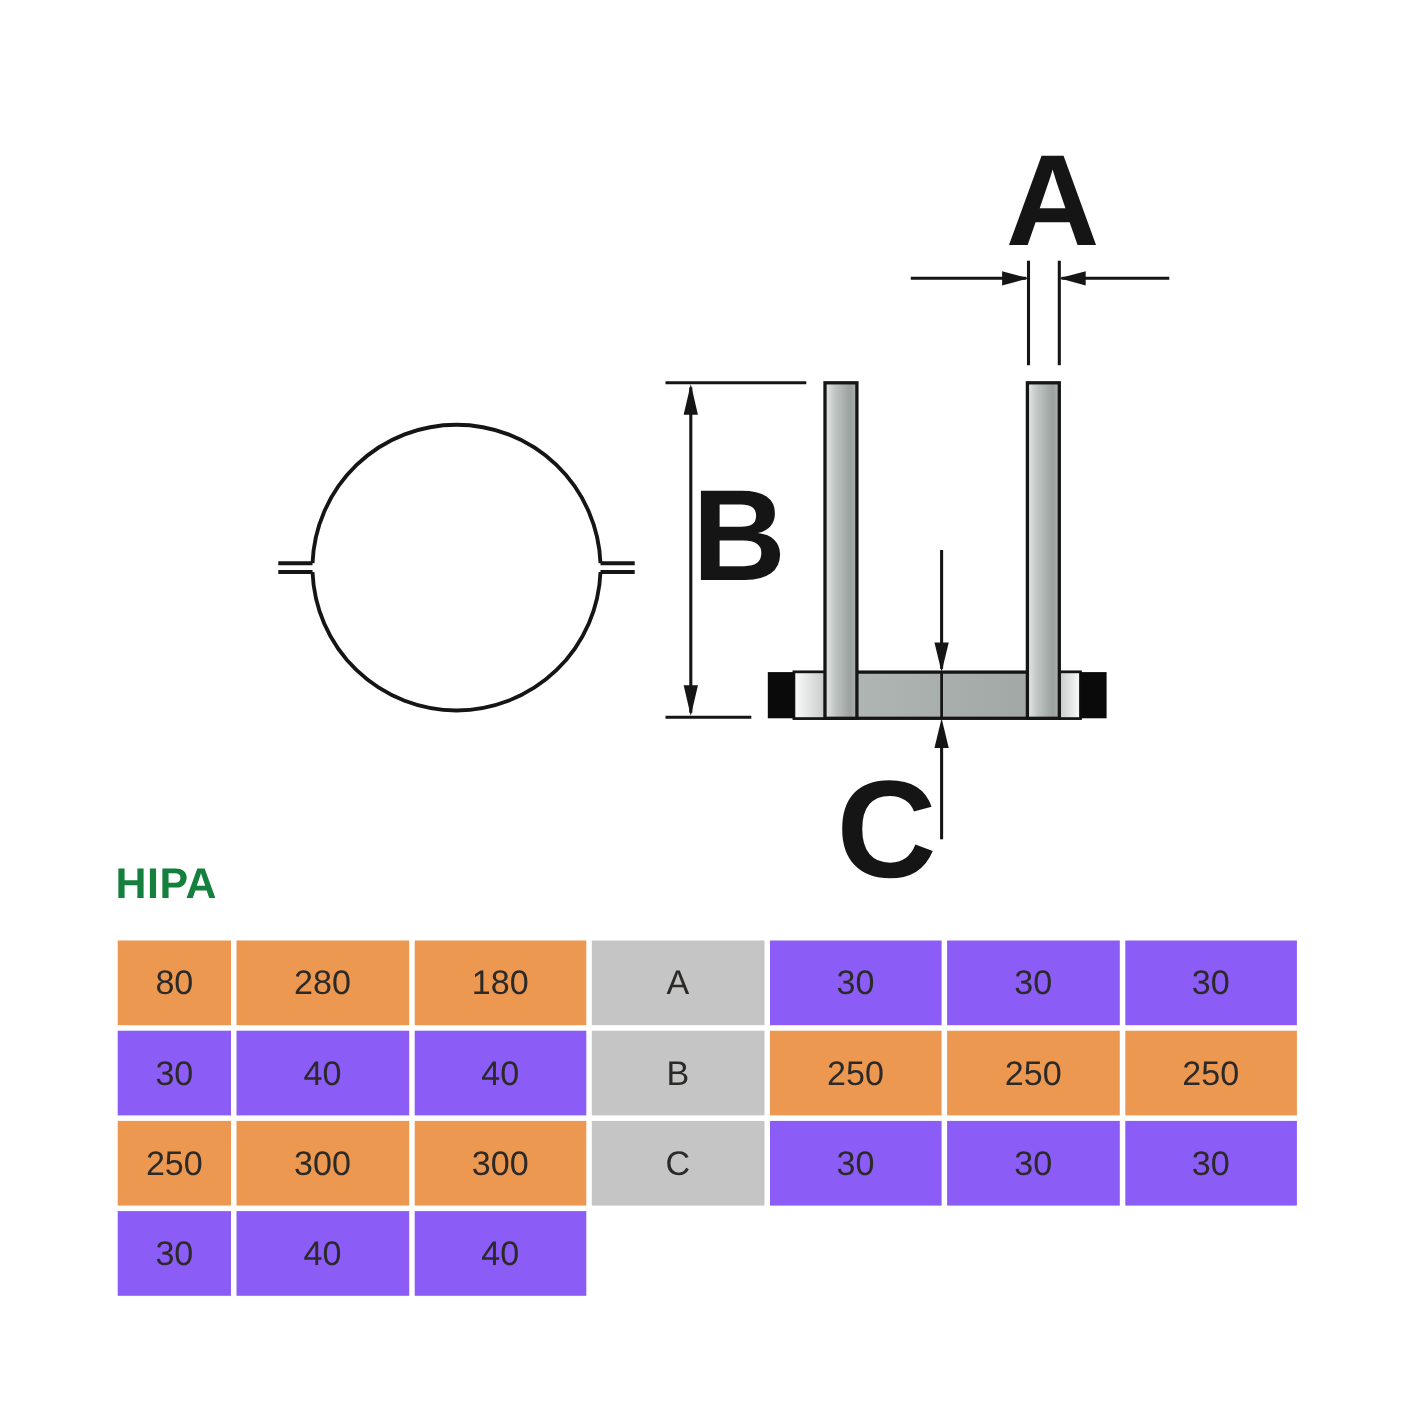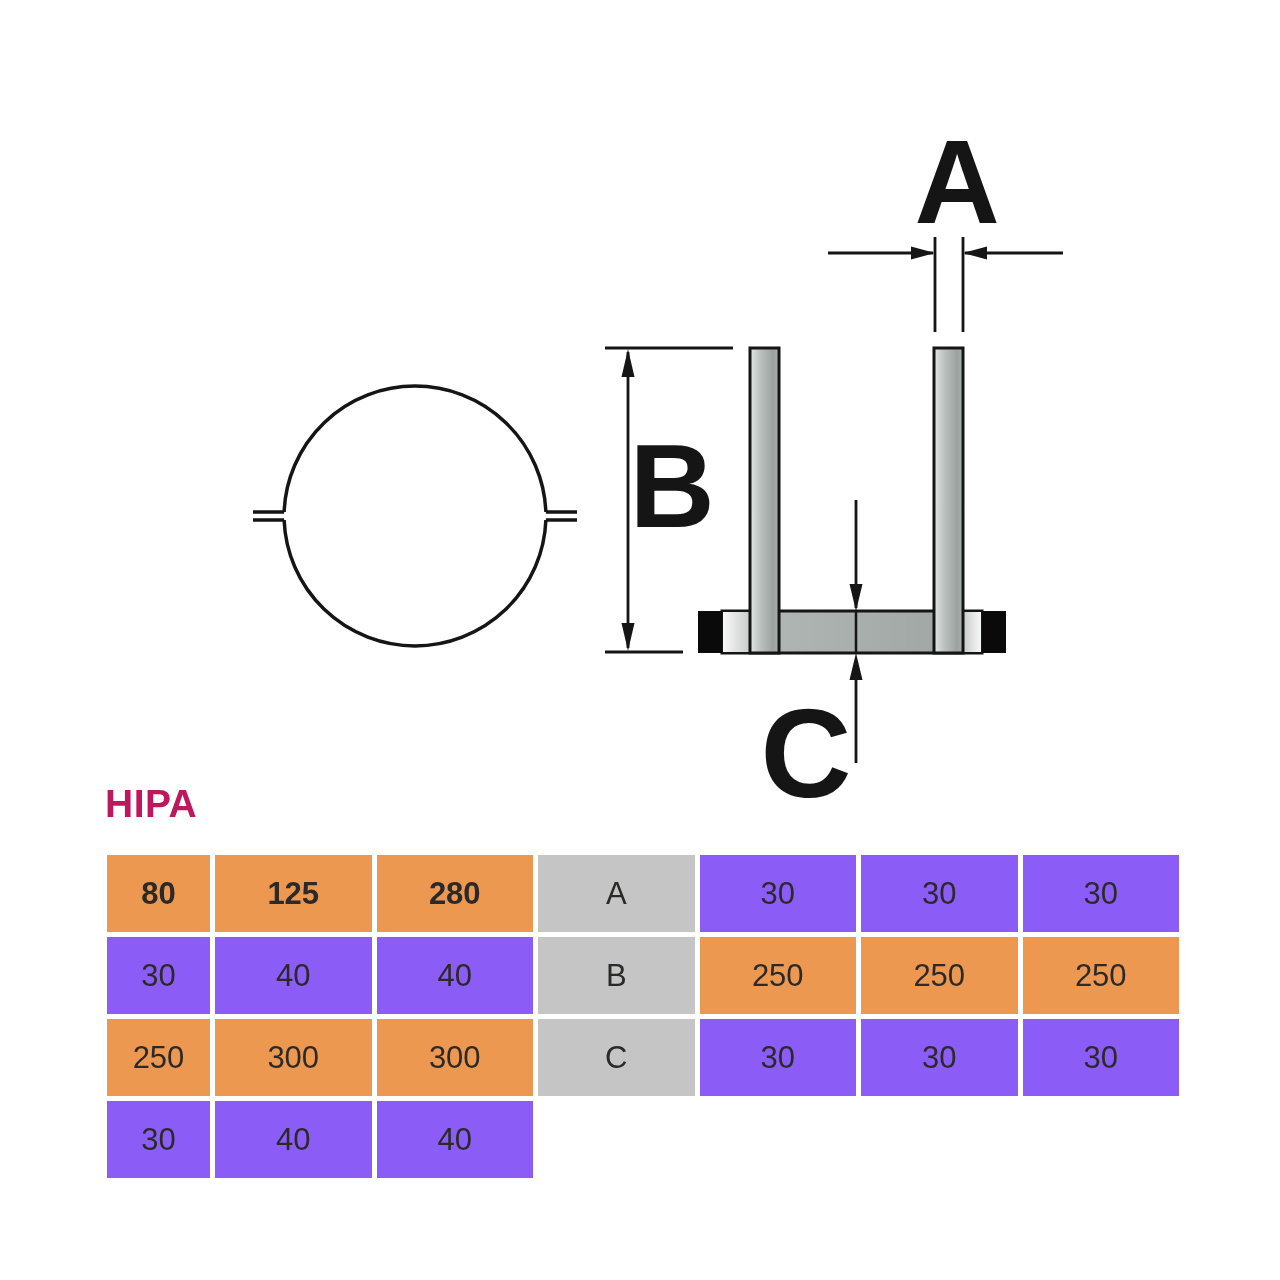--- a/index.html
+++ b/index.html
@@ -7,37 +7,37 @@
     position:relative;width:1280px;height:1280px;background:#ffffff;overflow:hidden;
     font-family:"Liberation Sans", sans-serif;
   }
   .drawing{position:absolute;left:0;top:0;}
   .dim-letter{
     font-family:"Liberation Sans", sans-serif;
     font-weight:bold;fill:#151515;
   }
   .product-title{
     position:absolute;left:105px;top:782px;
-    font-size:39px;font-weight:bold;color:#be185d;letter-spacing:.5px;
+    font-size:39px;font-weight:bold;color:#15803d;letter-spacing:.5px;
   }
   .spec-table{
     position:absolute;left:107px;top:855px;width:1072px;
     display:grid;
     grid-template-columns:103px repeat(6,1fr);
     grid-auto-rows:77px;
     gap:5px;
   }
   .cell{
     display:flex;align-items:center;justify-content:center;
     font-size:31px;color:#2b2a29;
   }
   .c-gray{background:#c5c5c5;}
   .c-orange{background:#ec9851;}
   .c-light{background:#8b5cf6;}
-  .c-head{font-weight:bold;}
+  .c-head{font-weight:normal;}
 </style>
 </head>
 <body>
 
 <div class="canvas">
 
   <svg class="drawing" width="1280" height="840" viewBox="0 0 1280 840">
     <defs>
       <linearGradient id="postGrad" x1="0" y1="0" x2="1" y2="0">
         <stop offset="0" stop-color="#e4e7e6"></stop>
@@ -103,22 +103,22 @@
       <line x1="856" y1="678" x2="856" y2="763"></line>
       <text class="dim-letter" x="806" y="797" font-size="126" text-anchor="middle" stroke="none">C</text>
     </g>
   </svg>
 
   <div class="product-title">HIPA</div>
 
   <div class="spec-table">
 
     <div class="cell c-orange c-head">80</div>
-    <div class="cell c-orange c-head">125</div>
     <div class="cell c-orange c-head">280</div>
+    <div class="cell c-orange c-head">180</div>
 
     <div class="cell c-gray">A</div>
     <div class="cell c-light">30</div>
     <div class="cell c-light">30</div>
     <div class="cell c-light">30</div>
     <div class="cell c-light">30</div>
     <div class="cell c-light">40</div>
     <div class="cell c-light">40</div>
 
     <div class="cell c-gray">B</div>

